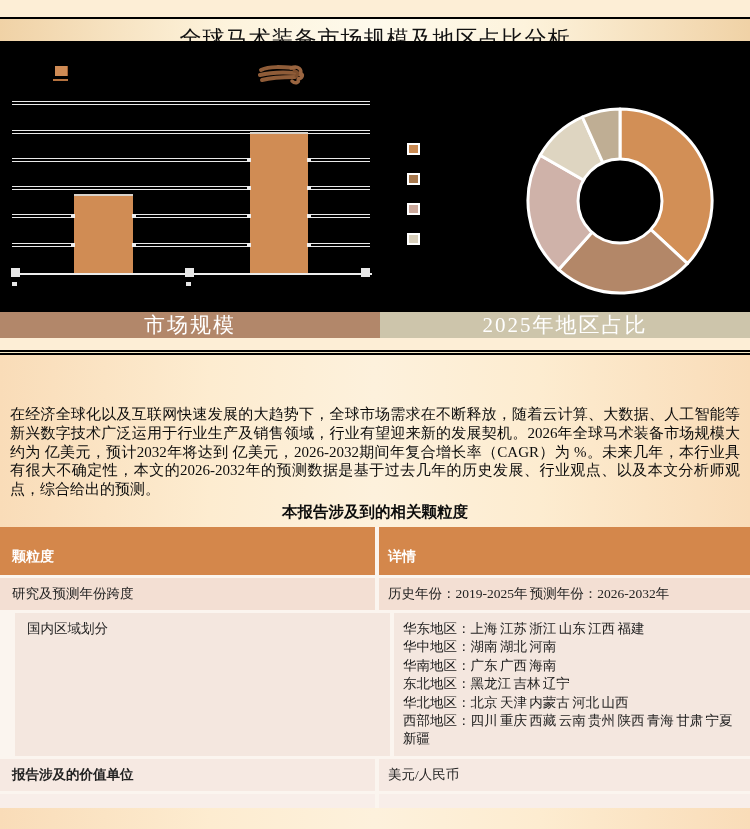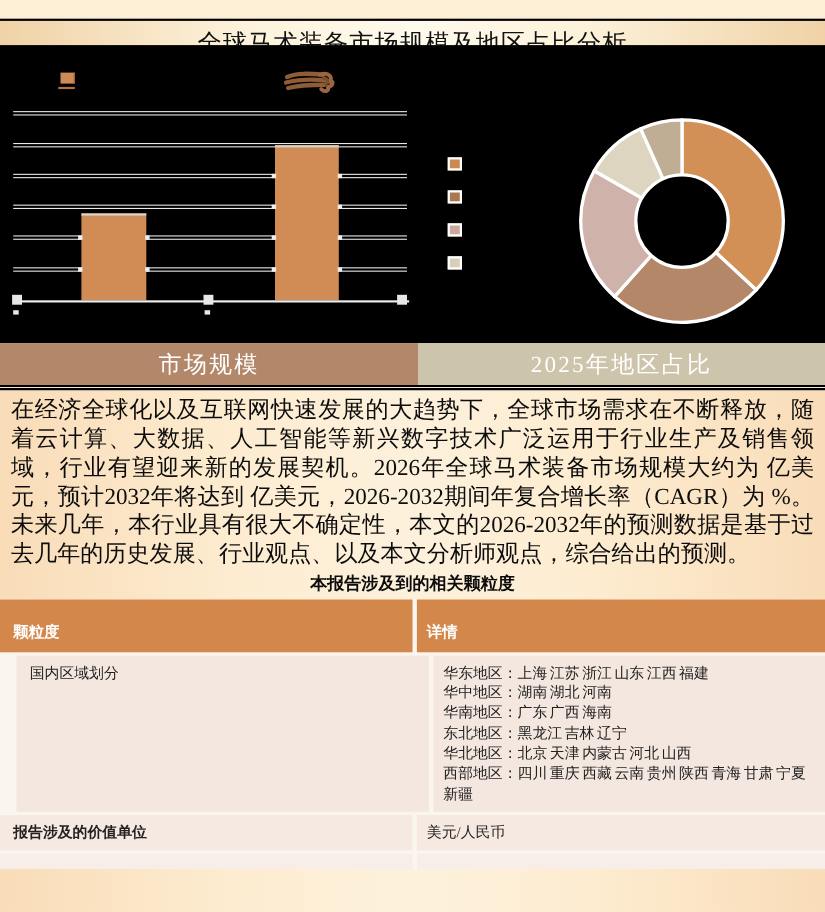--- a/index.html
+++ b/index.html
@@ -28,33 +28,33 @@
   .axis-sq { position:absolute; background:#e7e7e7; }
   .bar { position:absolute; background:#d08c54; border-top:2px solid #d8d2cb; }
   .stub { position:absolute; width:4px; height:4px; background:#ededed; }
   .bar-legend-swatch { position:absolute; left:55px; top:25px; width:13px; height:10px;
     background:#cf8b55; border-right:1px solid #9c5f33; }
   .bar-legend-line { position:absolute; left:53px; top:38px; width:15px; height:2px; background:#b5723f; }
   .scribble { position:absolute; left:258px; top:21px; }
   .donut-svg { position:absolute; left:520px; top:60px; }
   .donut-legend-swatch { position:absolute; left:407px; width:13px; height:12px; border:2px solid #fff; }
   
-  .banner-row { position:absolute; left:0; top:312px; width:750px; height:38px; display:flex;border-radius:12px; }
+  .banner-row { position:absolute; left:0; top:312px; width:750px; height:26px; display:flex;border-radius:12px; }
   .banner { display:flex; align-items:center; justify-content:center;
     color:#fff; font-size:21px; letter-spacing:2px; }
   .banner-left  { width:380px; background:#b2876a; }
   .banner-right { width:370px; background:#cdc5ab; }
   .rule { position:absolute; left:0; top:350px; width:750px; height:5px;
     background:linear-gradient(180deg,#000 0,#000 2px,#f6e8c6 2px,#f6e8c6 3px,#000 3px,#000 5px); }
   
   .body-area {
     position:absolute; left:0; top:355px; width:750px; height:474px;
     background:linear-gradient(90deg,#f9dcb8 0%,#fdecd0 28%,#fdf1dc 50%,#fdecd0 72%,#f9dcb8 100%);
   }
-  .para { padding:4px 10px 0 10px; font-size:21px; line-height:1.25; color:#0c0c0c; text-align:justify; }
+  .para { padding:4px 10px 0 10px; font-size:15px; line-height:1.25; color:#0c0c0c; text-align:justify;margin-top:46px; }
   .tbl-heading { text-align:center; font-size:15.5px; font-weight:bold; color:#0c0c0c; margin:3px 0 4px 0; }
   
   .gran-table { position:relative; width:750px; background:#fbf5ef; }
   .t-row { display:flex; margin-bottom:3px; }
   .t-cell-l { width:375px; margin-right:4px; padding:7px 0 7px 12px; font-size:13.5px; color:#222; }
   .t-cell-r { flex:1; padding:7px 2px 7px 9px; font-size:13.5px; color:#222; word-spacing:-1px; }
   .t-cell-r div { line-height:1.36; }
   .t-head .t-cell-l, .t-head .t-cell-r {
     background:#d4874b; color:#fff; font-weight:bold; font-size:14px; padding-top:21px; padding-bottom:9px; }
   .t-strip { height:11px; }
@@ -132,20 +132,26 @@
 
   <div class="body-area">
     <p class="para">在经济全球化以及互联网快速发展的大趋势下，全球市场需求在不断释放，随着云计算、大数据、人工智能等新兴数字技术广泛运用于行业生产及销售领域，行业有望迎来新的发展契机。2026年全球马术装备市场规模大约为 亿美元，预计2032年将达到 亿美元，2026-2032期间年复合增长率（CAGR）为 %。未来几年，本行业具有很大不确定性，本文的2026-2032年的预测数据是基于过去几年的历史发展、行业观点、以及本文分析师观点，综合给出的预测。</p>
     <h3 class="tbl-heading">本报告涉及到的相关颗粒度</h3>
     <div class="gran-table" id="gran-table">
         <div class="t-row t-head">
           <div class="t-cell-l">颗粒度</div>
           <div class="t-cell-r">详情</div>
         </div>
         <div class="t-row">
+          <div class="t-cell-l" style="background: rgb(243, 223, 211);">研究及预测年份跨度</div>
+          <div class="t-cell-r" style="background: rgb(243, 223, 211);">
+            <div class="">历史年份：2019-2025年 预测年份：2026-2032年</div>
+          </div>
+        </div>
+        <div class="t-row">
           <div class="t-cell-l" style="background: rgb(244, 231, 223); margin-left: 15px;">国内区域划分</div>
           <div class="t-cell-r" style="background: rgb(244, 231, 223);">
             <div class="">华东地区：上海 江苏 浙江 山东 江西 福建</div>
             <div class="">华中地区：湖南 湖北 河南</div>
             <div class="">华南地区：广东 广西 海南</div>
             <div class="">东北地区：黑龙江 吉林 辽宁</div>
             <div class="">华北地区：北京 天津 内蒙古 河北 山西</div>
             <div class="">西部地区：四川 重庆 西藏 云南 贵州 陕西 青海 甘肃 宁夏 新疆</div>
           </div>
         </div>

